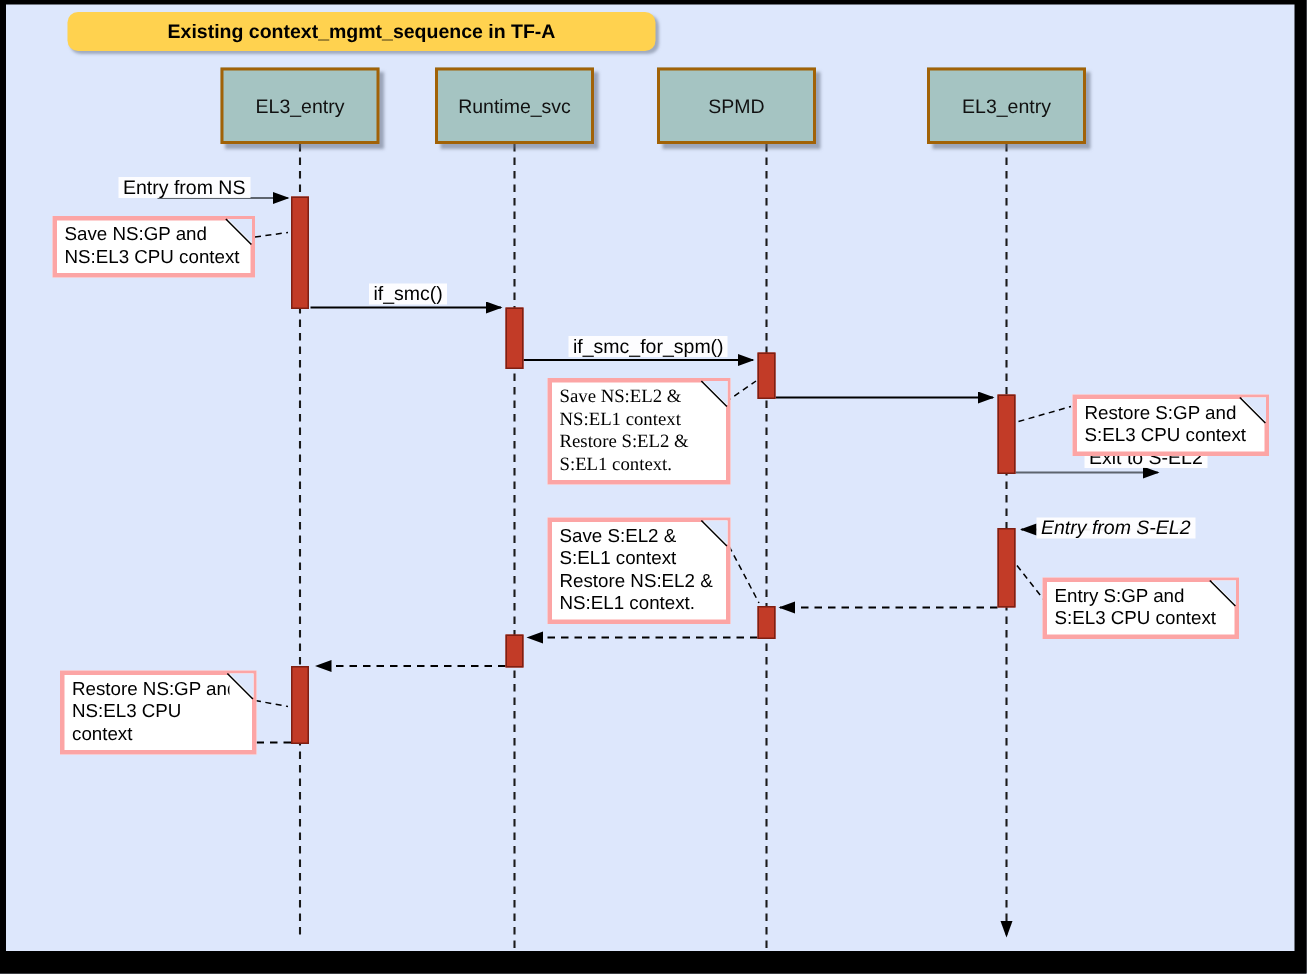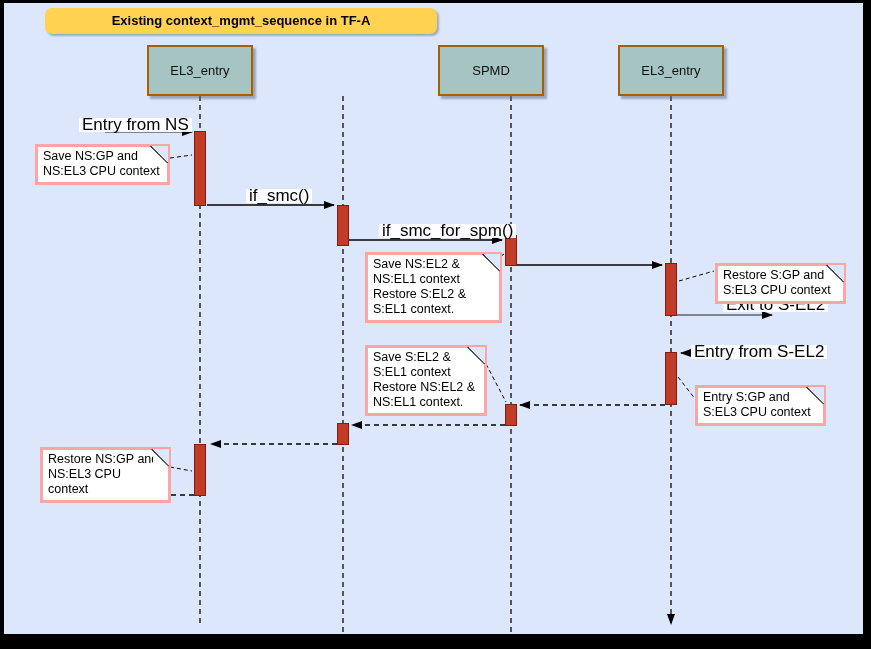--- a/index.html
+++ b/index.html
@@ -21,21 +21,21 @@
   .actor {
     position:absolute; width:106px; height:51px; background:#a5c4c2;
     border:2px solid #a16207; box-shadow:3px 3px 2px rgba(100,110,130,0.55);
     display:flex; align-items:center; justify-content:center;
     font-size:13px; color:#111;
   }
   .act {
     position:absolute; width:12px; background:#c23b27; border:1.5px solid #7e1f12;
   }
   .msg-label {
-    position:absolute; font-size:17px; color:#000;
+    position:absolute; font-size:13px; color:#000;
     background:rgba(255,255,255,0.92); padding:0 3px; white-space:nowrap;
     line-height:14px;
   }
   .note {
     position:absolute; background:#fff; border:3px solid #fca5a5;
     font-size:12.5px; line-height:15px; color:#000;
     padding:2px 5px 3px; white-space:pre-line;
   }
   .note::before {
     content:""; position:absolute; top:-1px; right:-1px; width:0; height:0;
@@ -94,45 +94,48 @@
       <line class="conn" x1="678" y1="377" x2="696" y2="400"></line>
       <line class="conn" x1="170" y1="467" x2="192" y2="471"></line>
     </g>
   </svg>
 
   <div class="title-banner">Existing context_mgmt_sequence in TF-A</div>
 
   <div class="actor" style="left:147px; top:45px;">
     <span>EL3_entry</span>
   </div>
+  <div class="actor" style="left:290px; top:45px;">
+    <span>Runtime_svc</span>
+  </div>
   <div class="actor" style="left:438px; top:45px;">
     <span>SPMD</span>
   </div>
   <div class="actor" style="left:618px; top:45px;">
     <span>EL3_entry</span>
   </div>
 
   <div class="act" style="left:194px; top:131px; height:75px;"></div>
   <div class="act" style="left:337px; top:205px; height:41px;"></div>
   <div class="act" style="left:505px; top:235px; height:31px;"></div>
   <div class="act" style="left:665px; top:263px; height:53px;"></div>
   <div class="act" style="left:665px; top:352px; height:53px;"></div>
   <div class="act" style="left:505px; top:404px; height:22px;"></div>
   <div class="act" style="left:337px; top:423px; height:22px;"></div>
   <div class="act" style="left:194px; top:444px; height:52px;"></div>
 
   <div class="msg-label" style="left:79px; top:118px;">Entry from NS</div>
   <div class="msg-label" style="left:246px; top:189px;">if_smc()</div>
   <div class="msg-label" style="left:379px; top:224px;">if_smc_for_spm()</div>
   <div class="msg-label" style="left:691px; top:298px;margin-left:32px;">Exit to S-EL2</div>
-  <div class="msg-label" style="left:691px; top:345px;">Entry from S-EL2</div>
+  <div class="msg-label" style="left:691px; top:345px;font-style:italic;">Entry from S-EL2</div>
 
   <div class="note" style="left:35px;  top:144px; width:135px;">Save NS:GP and
 NS:EL3 CPU context</div>
-  <div class="note" style="left:365px; top:252px; width:137px;">Save NS:EL2 &amp;
+  <div class="note" style="left:365px; top:252px; width:122px;font-family:Liberation Serif, serif;">Save NS:EL2 &amp;
 NS:EL1 context
 Restore S:EL2 &amp;
 S:EL1 context.</div>
   <div class="note" style="left:715px; top:263px; width:131px;">Restore S:GP and
 S:EL3 CPU context</div>
   <div class="note" style="left:365px; top:345px; width:122px;">Save S:EL2 &amp;
 S:EL1 context
 Restore NS:EL2 &amp;
 NS:EL1 context.</div>
   <div class="note" style="left:695px; top:385px; width:131px;">Entry S:GP and

